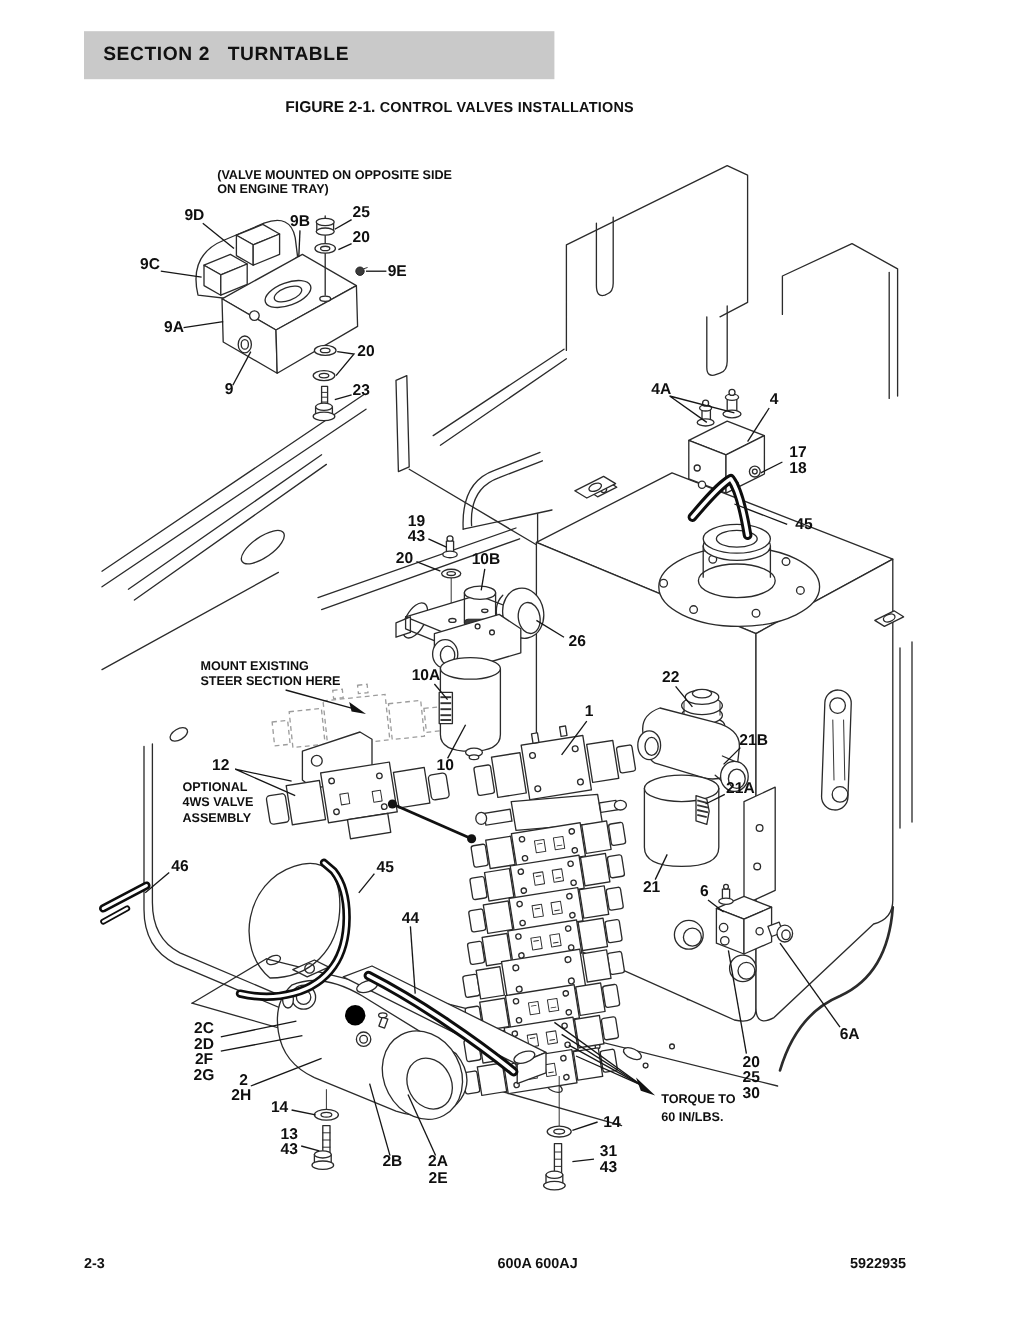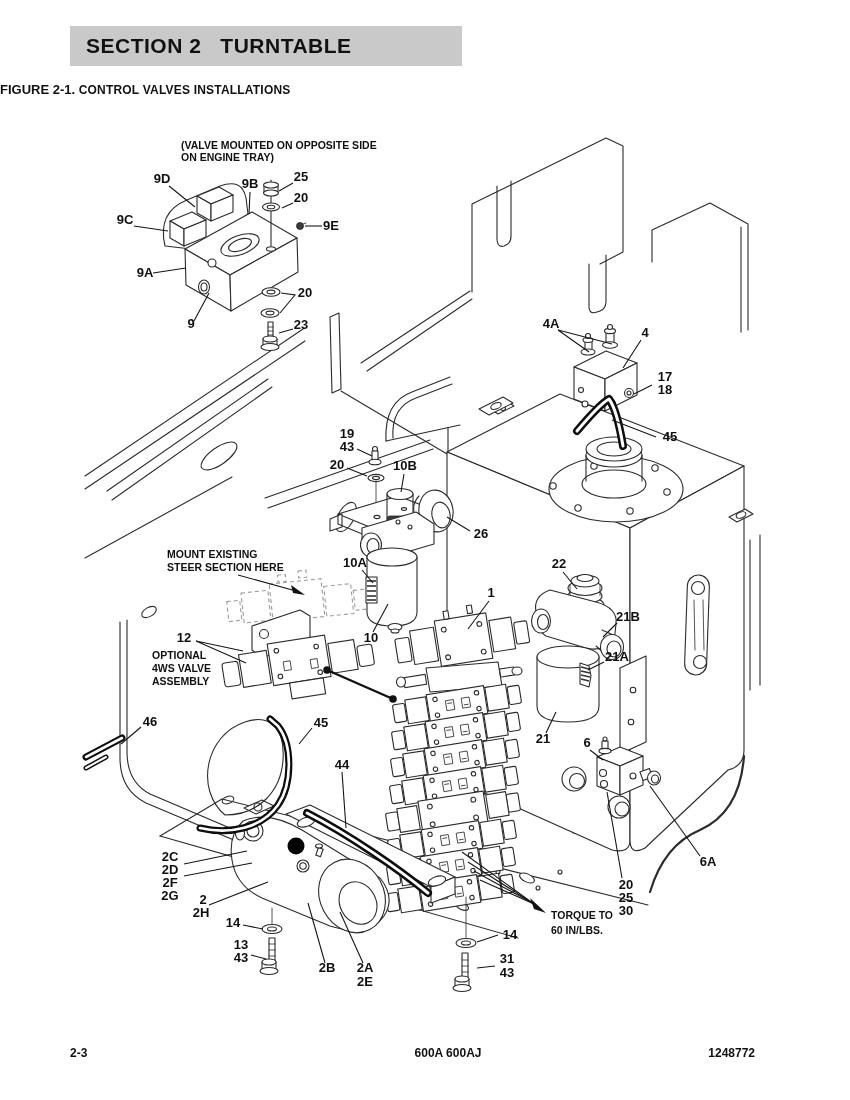--- a/index.html
+++ b/index.html
@@ -1,21 +1,21 @@
 <!DOCTYPE html>
 <html><head>
 <meta charset="utf-8">
 <style>
   html,body{margin:0;padding:0;background:#fff;}
   .page{position:relative;width:850px;height:1100px;background:#fff;overflow:hidden;
         font-family:"Liberation Sans", sans-serif;}
   .hdr{position:absolute;left:70px;top:26px;width:392px;height:40px;background:#c9c9c9;
        display:flex;align-items:center;}
-  .hdr span{font-size:21px;font-weight:bold;color:#111;letter-spacing:.5px;padding-left:16px;white-space:pre;}
-  .figtitle{position:absolute;left:0;top:80px;width:766px;text-align:left;color:#111;}
+  .hdr span{font-size:16px;font-weight:bold;color:#111;letter-spacing:.5px;padding-left:16px;white-space:pre;}
+  .figtitle{position:absolute;left:0;top:80px;width:766px;text-align:center;color:#111;}
   .figtitle .p1{font-size:13px;font-weight:bold;}
   .figtitle .p2{font-size:12px;font-weight:bold;letter-spacing:.2px;}
   .ftr{position:absolute;left:0;top:1046px;width:850px;font-size:12px;font-weight:bold;color:#111;}
   .ftr .l{position:absolute;left:70px;}
   .ftr .c{position:absolute;left:0;width:850px;text-align:center;padding-left:23px;}
   .ftr .r{position:absolute;right:95px;}
   svg{position:absolute;left:0;top:0;}
   .ln{fill:none;stroke:#2b2b2b;stroke-width:1.1;stroke-linejoin:round;stroke-linecap:round;}
   .fw{fill:#fff;stroke:#2b2b2b;stroke-width:1.1;stroke-linejoin:round;}
   .thin{stroke-width:.8;}
@@ -577,15 +577,15 @@
       <text class="callout" x="507" y="963" text-anchor="middle">31</text>
       <text class="callout" x="507" y="977" text-anchor="middle">43</text>
       <text class="note" x="551" y="919">TORQUE TO</text>
       <text class="note" x="551" y="934">60 IN/LBS.</text>
     </g>
   </svg>
 
   <div class="ftr">
     <span class="c">600A 600AJ</span>
     <span class="l">2-3</span>
-    <span class="r">1248772</span>
+    <span class="r">5922935</span>
   </div>
 </div>
 
 </body></html>

